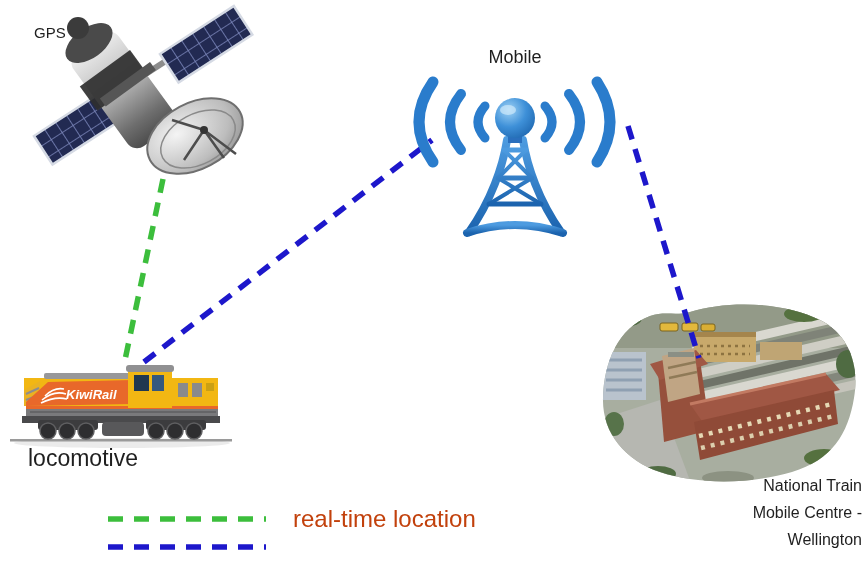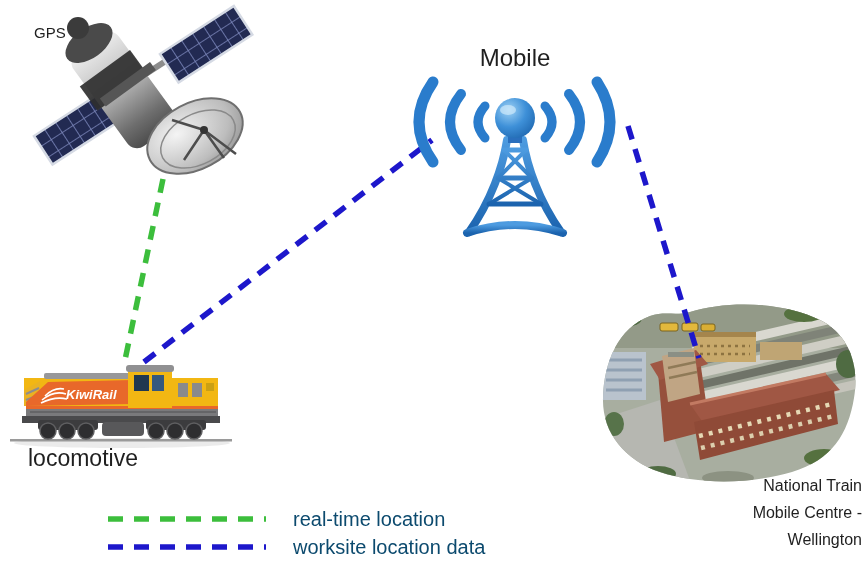--- a/index.html
+++ b/index.html
@@ -1,27 +1,27 @@
 <!DOCTYPE html>
 <html><head>
 <meta charset="utf-8">
 <style>
   html,body{margin:0;padding:0;background:#ffffff;}
   body{width:863px;height:573px;overflow:hidden;font-family:"Liberation Sans",sans-serif;}
   .canvas{position:relative;width:863px;height:573px;background:#fff;}
   .scene{position:absolute;left:0;top:0;width:863px;height:573px;}
   .lbl{position:absolute;color:#1f1f1f;}
   .lbl-gps{left:34px;top:24px;font-size:15px;}
-  .lbl-mobile{left:432px;top:44px;width:166px;text-align:center;font-size:24px;line-height:27px;}
+  .lbl-mobile{left:432px;top:44px;width:166px;text-align:center;font-size:18px;line-height:27px;}
   .lbl-loco{left:28px;top:445px;font-size:23px;text-align:right;}
   .lbl-ntcc{left:640px;top:472px;width:222px;text-align:right;font-size:16px;line-height:27px;}
   .legend{position:absolute;left:106px;top:505px;}
   .legend-row{display:flex;align-items:center;height:28px;}
   .legend-swatch{width:162px;height:12px;margin-right:25px;}
-  .legend-label{font-size:20px;color:#0c4a6e;white-space:nowrap;}
+  .legend-label{font-size:24px;color:#c2410c;white-space:nowrap;}
 </style>
 </head>
 <body>
 
 <div class="canvas">
 
   <svg class="scene" viewBox="0 0 863 573">
     <defs>
       <linearGradient id="bodyGrad" x1="0" y1="0" x2="1" y2="0">
         <stop offset="0" stop-color="#f0f0f0"></stop>
@@ -219,17 +219,16 @@
     <div class="legend-row">
       <svg class="legend-swatch" viewBox="0 0 162 12">
         <line x1="2" y1="6" x2="160" y2="6" stroke-width="5.5" stroke-dasharray="15 11" stroke="#3cbe3c"></line>
       </svg>
       <span class="legend-label">real-time location</span>
     </div>
     <div class="legend-row">
       <svg class="legend-swatch" viewBox="0 0 162 12">
         <line x1="2" y1="6" x2="160" y2="6" stroke-width="5.5" stroke-dasharray="15 11" stroke="#1d17cb"></line>
       </svg>
-      <span class="legend-label">worksite location data</span>
     </div>
   </div>
 
 </div>
 
 </body></html>

